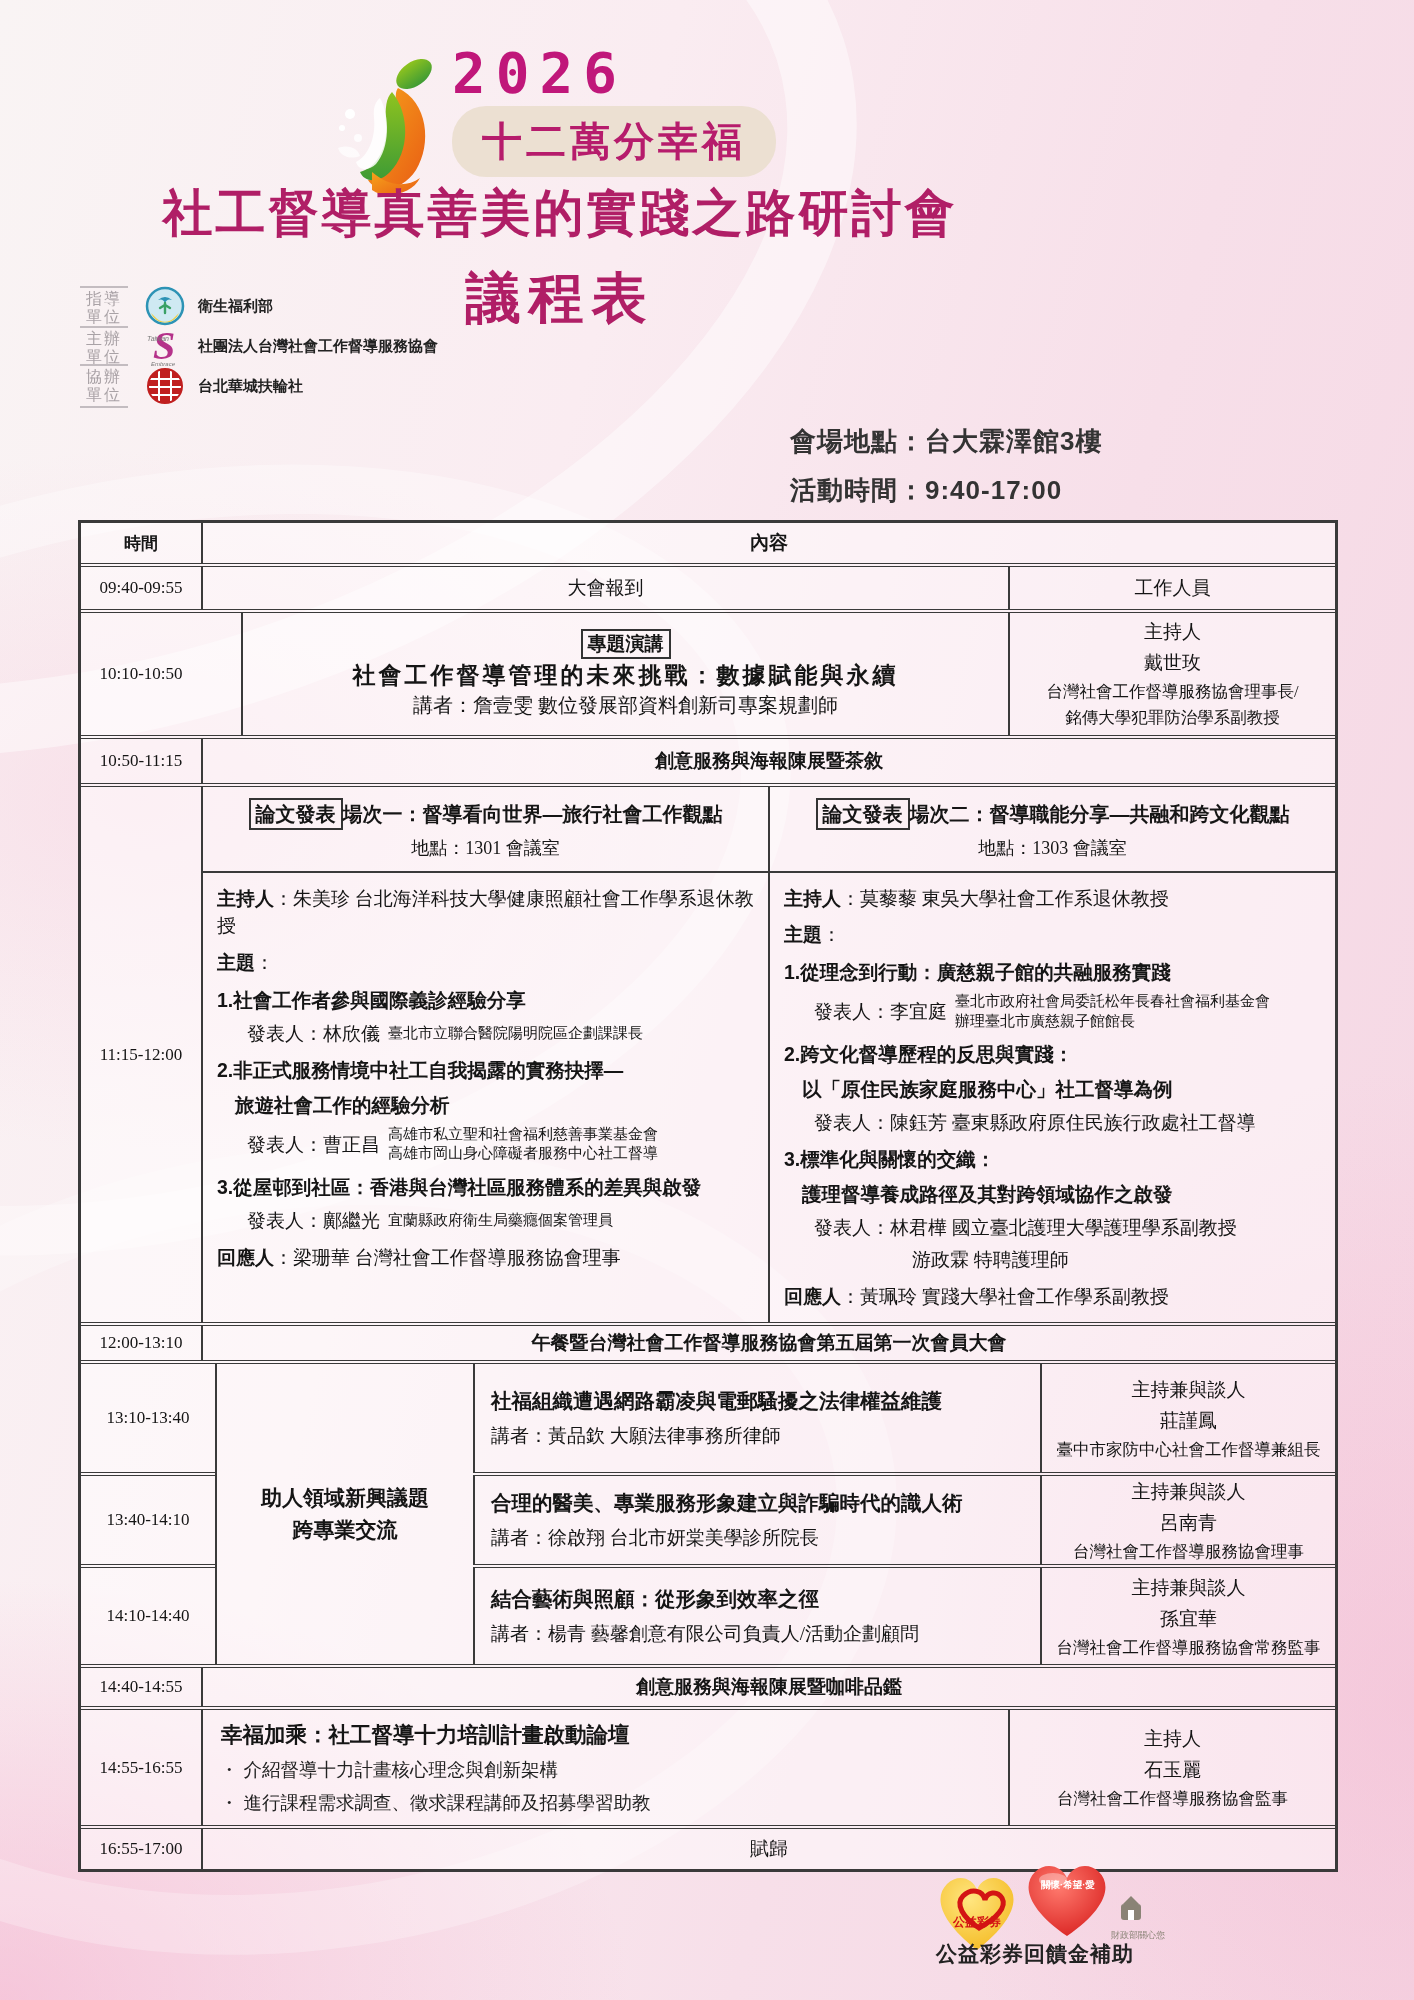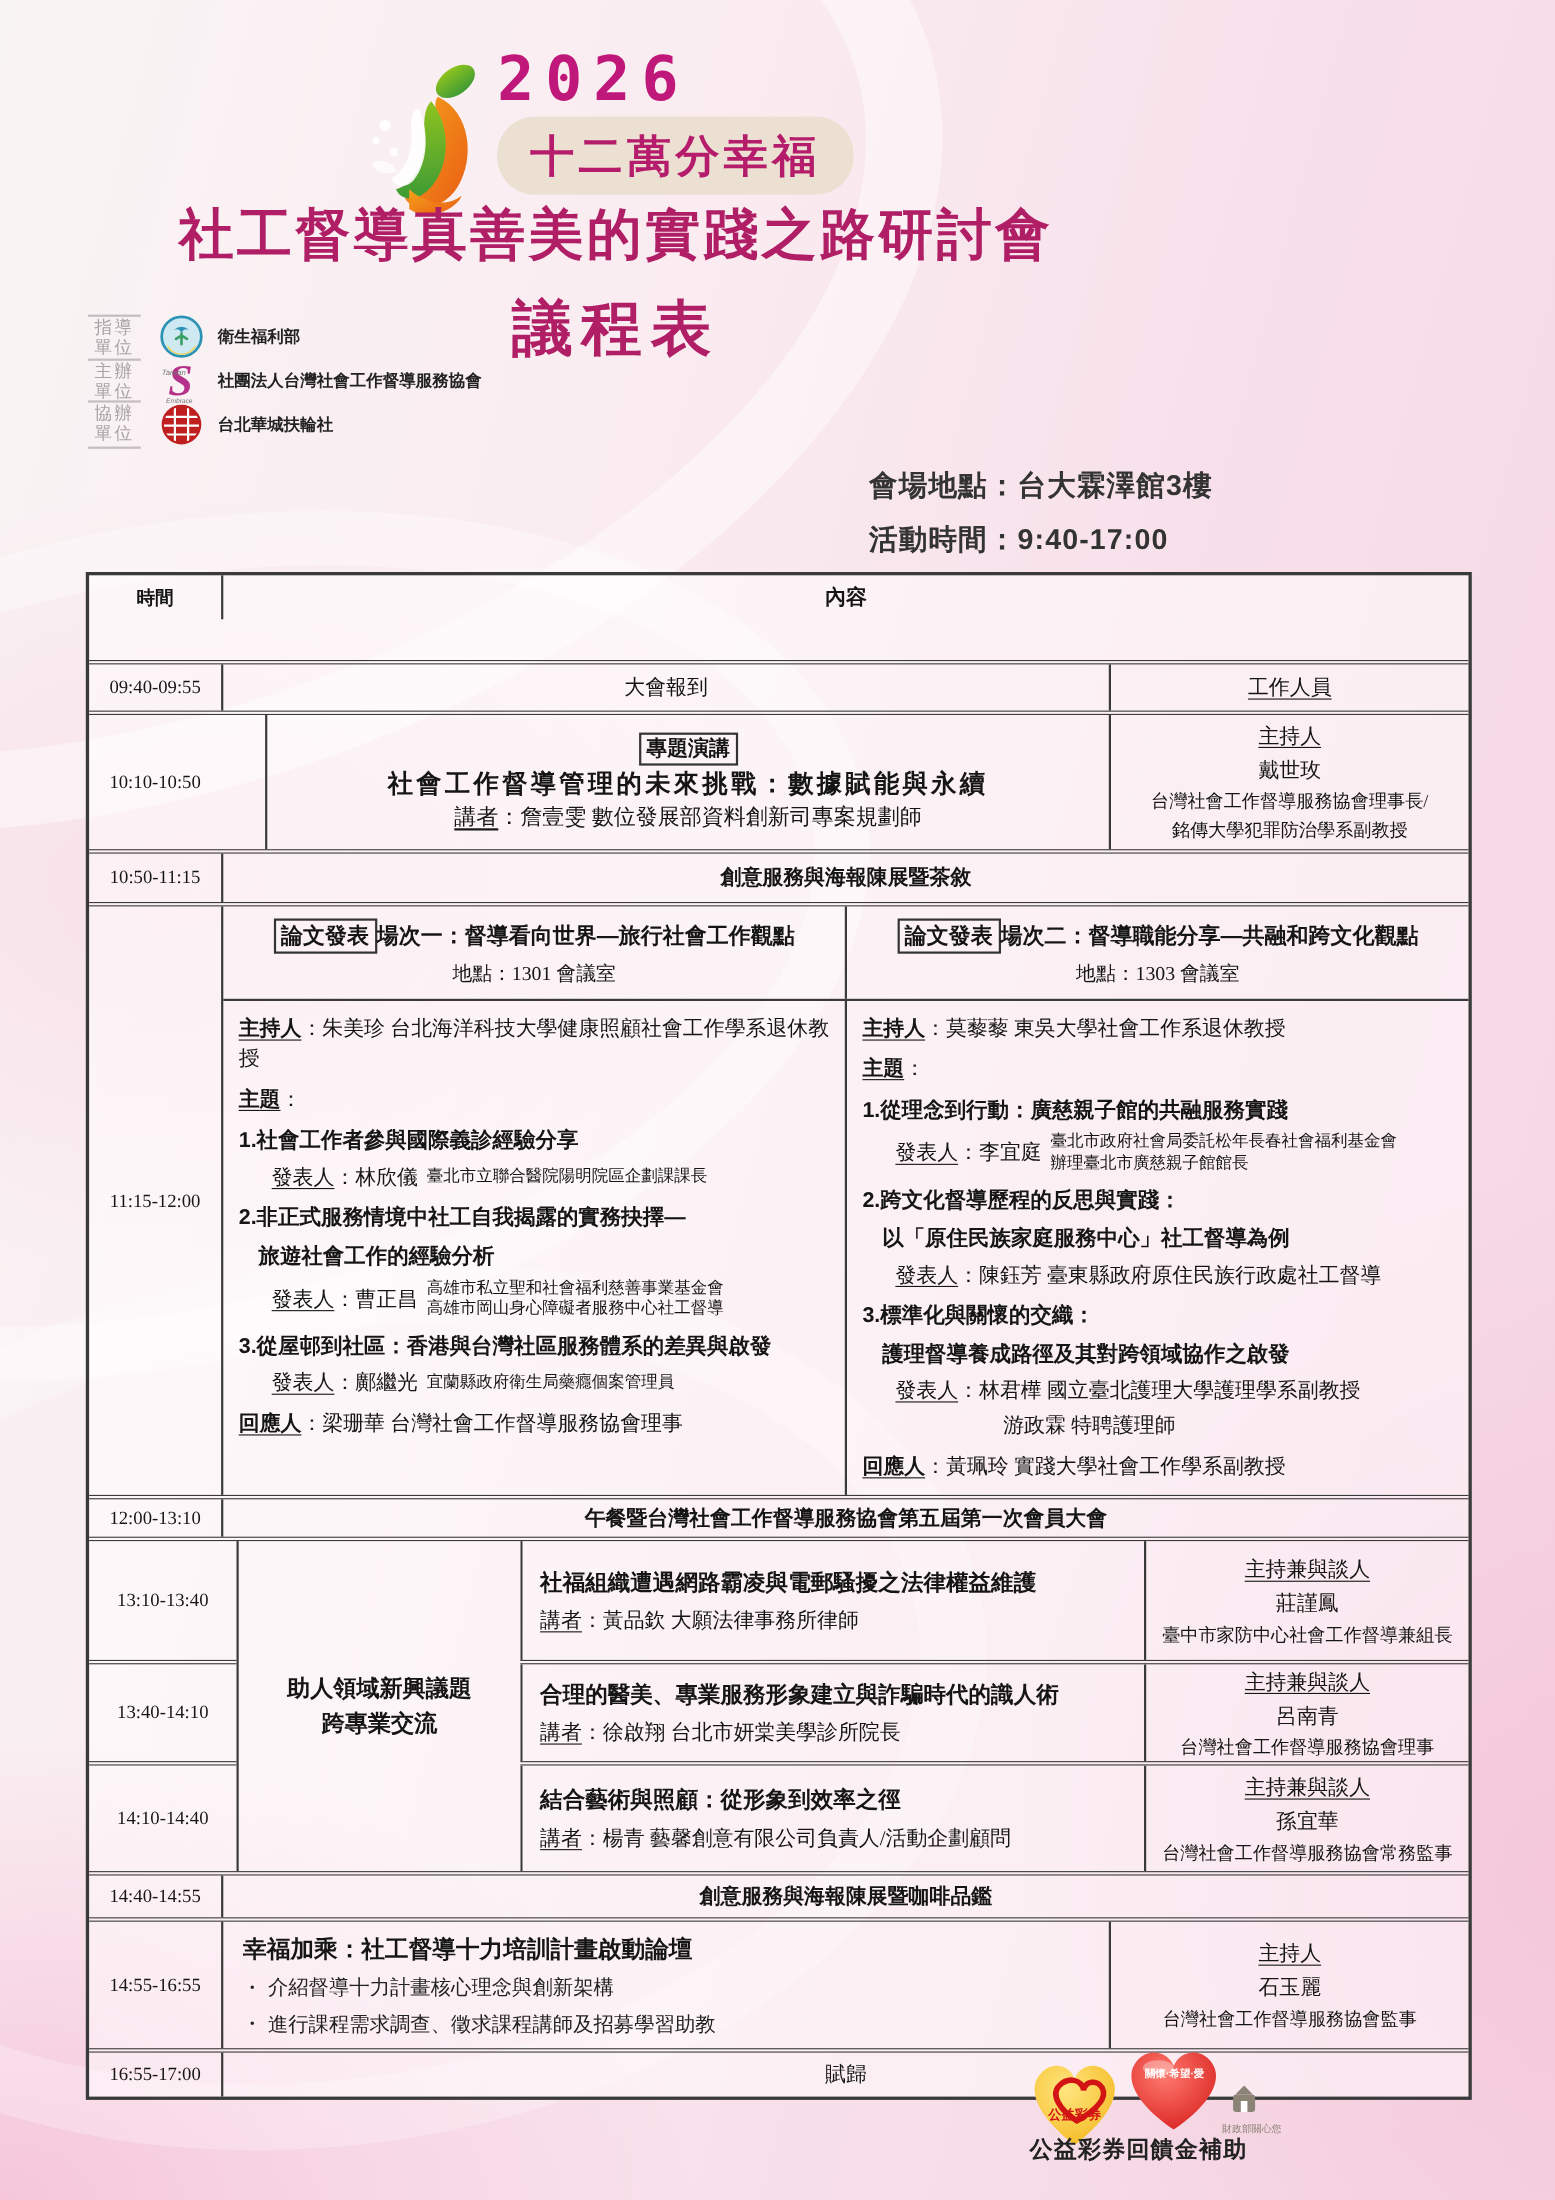--- a/index.html
+++ b/index.html
@@ -60,27 +60,27 @@
     font-family:"Liberation Serif", serif; font-size:19px; color:#151515;
     word-break:break-word;
   }
   .trow{ display:flex; }
   .trow + .trow{ border-top:4px double #3a3a3a; }
   .cell{ display:flex; align-items:center; justify-content:center; text-align:center; }
   .vl{ border-left:2px solid #3a3a3a; }
   .c-time{ width:120px; flex:none; font-size:17px; }
   .c-host{ width:327px; flex:none; }
   .c-main{ flex:1; }
-  .u{ text-decoration:underline; text-underline-offset:4px; }
+  .u{ text-underline-offset:4px; }
   .boxed{ border:2px solid #333; padding:0 5px; display:inline-block; line-height:1.4; }
   .host-cell{ display:flex; flex-direction:column; align-items:center; justify-content:center; gap:5px; text-align:center; padding:6px 8px; }
   .host-cell .small{ font-size:16.5px; line-height:1.3; }
   .bold{ font-weight:bold; font-family:"Liberation Sans", sans-serif; }
 
-  .rh-head{ min-height:40px; } .rh46{ min-height:46px;margin-top:37px; } .rh112{ min-height:112px; }
+  .rh-head{ min-height:40px; } .rh46{ min-height:46px; } .rh112{ min-height:112px; }
   .rh48{ min-height:48px; } .rh38{ min-height:38px; } .rh42{ min-height:42px; }
   .rh116{ min-height:116px; } .rh44{ min-height:44px; }
 
   .keynote-main{ flex-direction:column; gap:1px; padding:8px 10px;margin-left:40px; }
   .keynote-title{ font-size:23px; letter-spacing:3px; }
   .keynote-speaker{ font-size:20px; }
 
   
   .sess-block{ flex:1; display:flex; flex-direction:column; }
   .sess-head{ display:flex; min-height:84px; }

